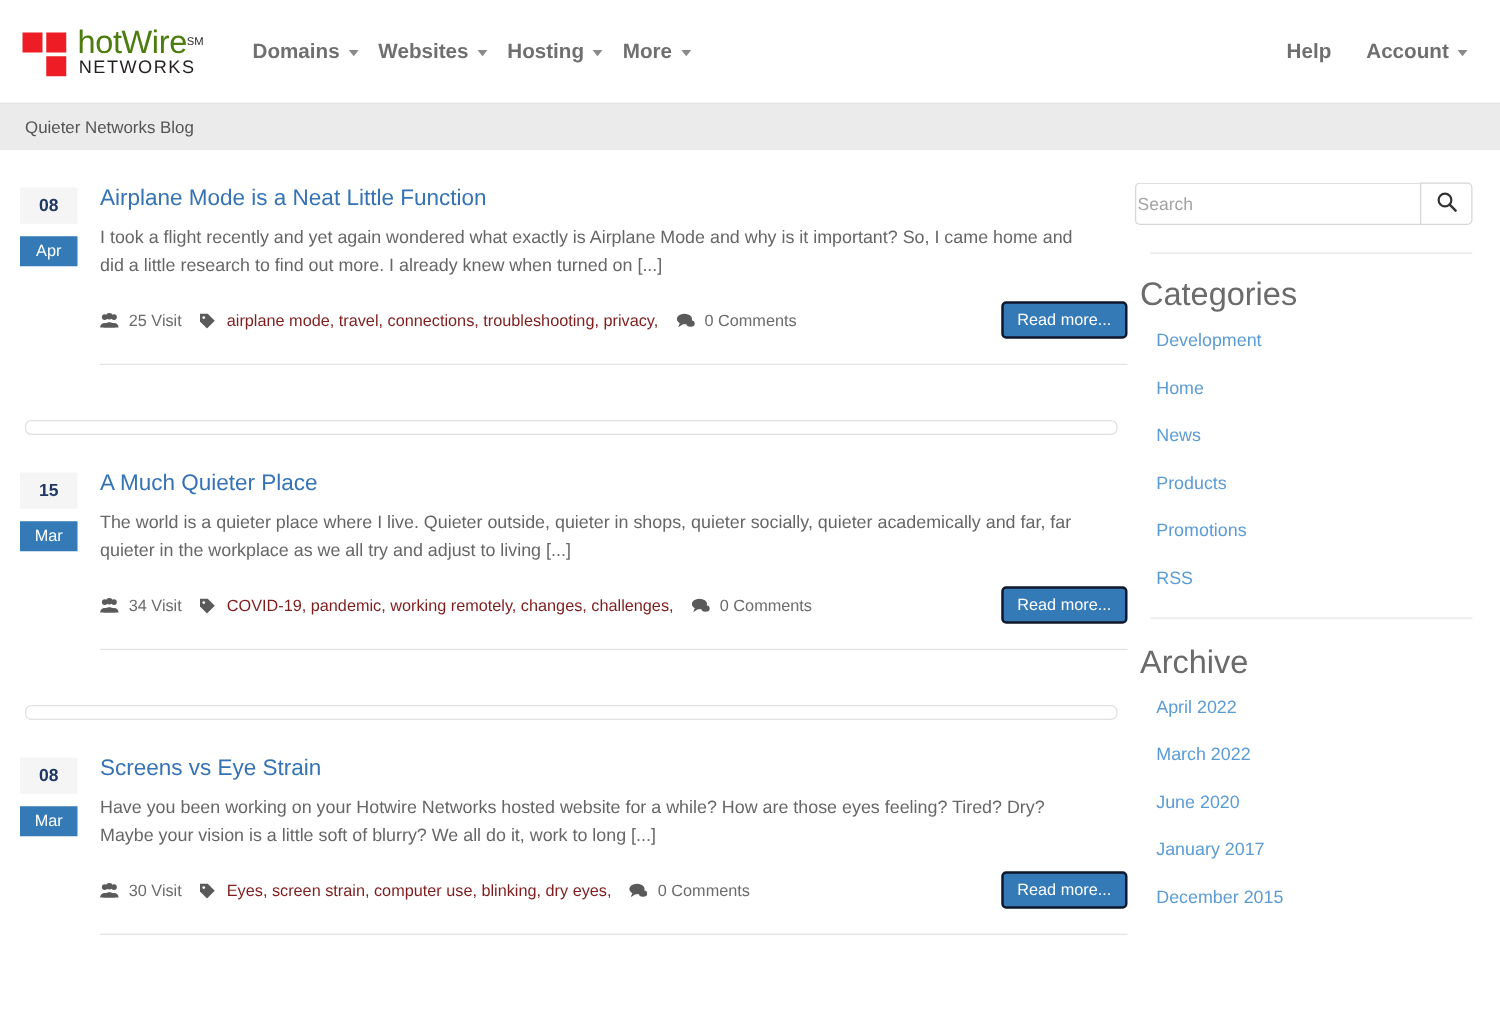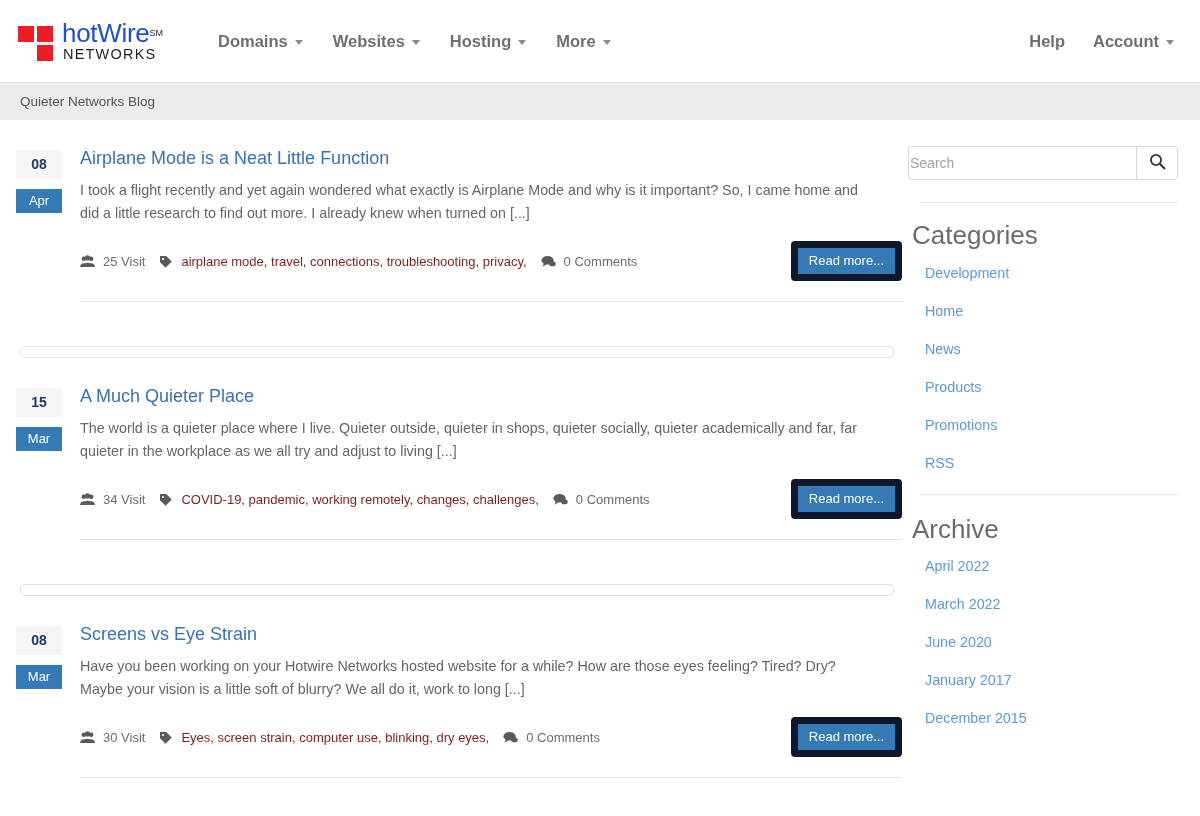--- a/index.html
+++ b/index.html
@@ -27,40 +27,40 @@
     width: 38px; height: 42px;
     margin-right: 6px;
   }
   .sq { position: absolute; background: #ee1c25; }
   .sq1 { left: 0;  top: 6px;  width: 16px; height: 16px; }
   .sq2 { left: 19px; top: 6px; width: 16px; height: 16px; }
   .sq3 { left: 19px; top: 25px; width: 16px; height: 16px; }
   .logo-text { line-height: 1; }
   .logo-main {
     font-size: 26px;
-    color: #1d4ed8;
+    color: #4d7c0f;
     letter-spacing: -0.3px;
     font-weight: 400;
     position: relative;
     display: inline-block;
   }
   .logo-sm {
     font-size: 9px;
     vertical-align: super;
     color: #231f20;
     letter-spacing: 0;
   }
   .logo-sub {
     font-size: 14.5px;
     color: #231f20;
     letter-spacing: 1.2px;
     margin-top: 1px;
     padding-left: 1px;
   }
-  .mainnav { display: flex; align-items: center; gap: 30px; margin-left: 40px; }
+  .mainnav { display: flex; align-items: center; gap: 16px; margin-left: 24px; }
   .navitem {
     font-size: 16.5px;
     color: #6f6f6f;
     font-weight: bold;
     display: flex;
     align-items: center;
     gap: 7px;
     cursor: pointer;
     white-space: nowrap;
   }
@@ -149,21 +149,21 @@
     position: relative;
     min-height: 26px;
   }
   .meta-icon { display: inline-flex; align-items: center; color: #5a5a5a; }
   .meta-visit { color: #6b6b6b; margin-right: 6px; }
   .meta-tags { color: #7f1d1d; }
   .meta-comments { color: #6b6b6b; }
   .readmore {
     margin-left: auto;
     background: #337ab7;
-    border: 7px solid #0f172a;
+    border: 2px solid #0f172a;
     border-radius: 4px;
     color: #ffffff;
     font-size: 13px;
     padding: 6px 11px 7px 11px;
     line-height: 1;
     cursor: pointer;
     white-space: nowrap;
   }
   .post-rule {
     border: none;

